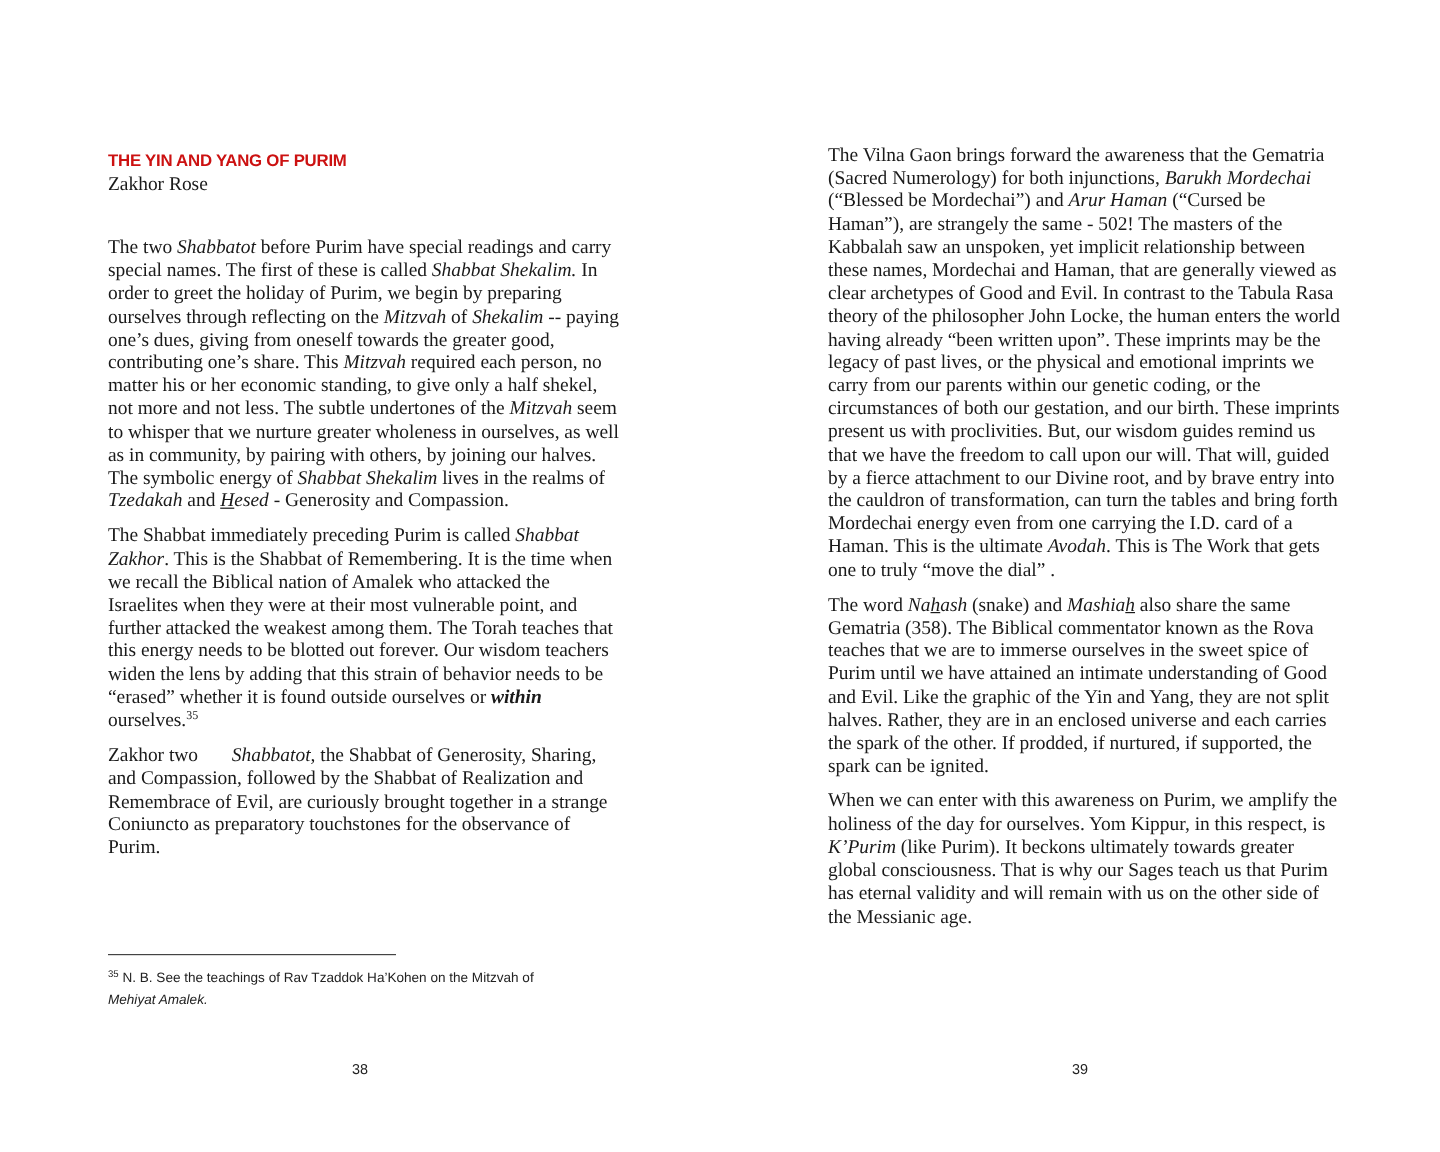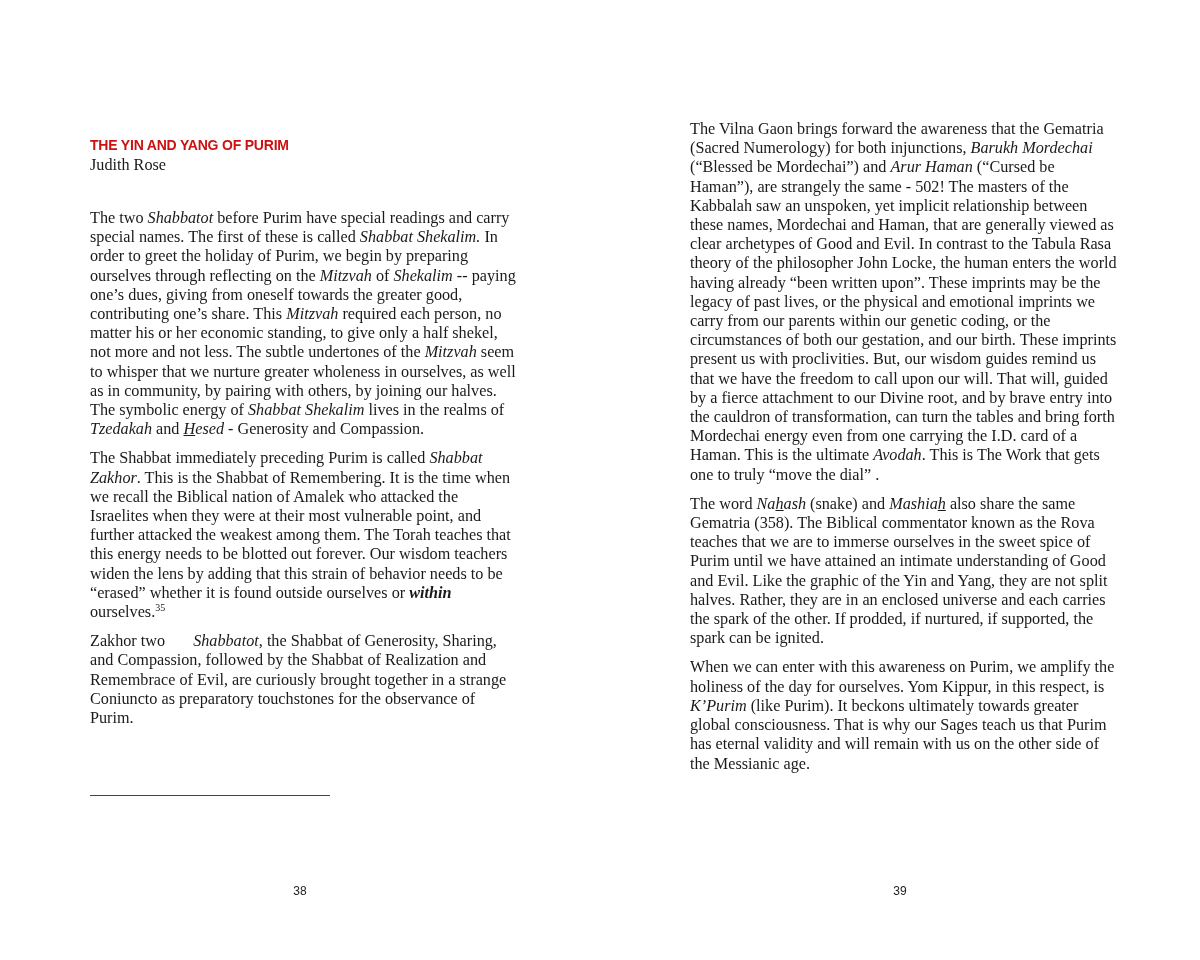--- a/index.html
+++ b/index.html
@@ -1,20 +1,20 @@
 <!DOCTYPE html>
 <html><head>
 <meta charset="utf-8">
 <style>
   html, body { margin: 0; padding: 0; background: #ffffff; }
   body { width: 1200px; height: 960px; position: relative; overflow: hidden; }
   .page { position: absolute; top: 0; height: 960px; }
   .page-left { left: 0; width: 600px; }
   .page-right { left: 600px; width: 600px; }
-  .col { position: absolute; top: 135px; width: 430px; font-family: "Liberation Serif", serif; font-size: 16.2px; line-height: 19.2px; color: #1a1a1a; }
+  .col { position: absolute; top: 123px; width: 430px; font-family: "Liberation Serif", serif; font-size: 16.2px; line-height: 19.2px; color: #1a1a1a; }
   .page-left .col { left: 90px; }
   .page-right .col { left: 90px; top: 120px; }
   .title { font-family: "Liberation Sans", sans-serif; font-weight: bold; font-size: 14px; color: #cc1111; line-height: 20px; letter-spacing: -0.2px; }
   .author { line-height: 20px; margin-bottom: 34px; }
   p { margin: 0 0 10px 0; }
   i { font-style: italic; }
   .ul { text-decoration: underline; }
   sup { font-size: 10px; line-height: 0; vertical-align: 6px; }
   .fn-rule { position: absolute; left: 90px; top: 795px; width: 240px; height: 0; border-top: 1px solid #444; }
   .footnote { position: absolute; left: 90px; top: 806px; width: 430px; font-family: "Liberation Sans", sans-serif; font-size: 11.3px; line-height: 19px; color: #222; }
@@ -22,28 +22,31 @@
   .page-num { position: absolute; top: 884px; width: 40px; text-align: center; font-family: "Liberation Sans", sans-serif; font-size: 12px; color: #222; }
   .page-left .page-num { left: 280px; }
   .page-right .page-num { left: 280px; }
 </style>
 </head>
 <body>
 
 <div class="page page-left">
   <div class="col">
     <div class="title">THE YIN AND YANG OF PURIM</div>
-    <div class="author">Judith Rose</div>
+    <div class="author">Zakhor Rose</div>
     <div>
         <p><span>The two </span><span style="font-style: italic;">Shabbatot</span><span> before Purim have special readings and carry special names. The first of these is called </span><span style="font-style: italic;">Shabbat Shekalim.</span><span> In order to greet the holiday of Purim, we begin by preparing ourselves through reflecting  on the </span><span style="font-style: italic;">Mitzvah</span><span> of </span><span style="font-style: italic;">Shekalim</span><span> -- paying one’s dues, giving from oneself towards the greater good, contributing one’s share. This </span><span style="font-style: italic;">Mitzvah</span><span> required each person, no matter his or her economic standing, to give only a half shekel, not more and not less. The subtle undertones of the </span><span style="font-style: italic;">Mitzvah</span><span> seem to whisper that we nurture greater wholeness in ourselves, as well as in community, by pairing with others,  by joining our halves. The symbolic energy of </span><span style="font-style: italic;">Shabbat Shekalim</span><span> lives in the realms of  </span><span style="font-style: italic;">Tzedakah</span><span> and </span><span class="ul" style="font-style: italic;">H</span><span style="font-style: italic;">esed</span><span> - Generosity and Compassion.</span></p>
         <p><span>The Shabbat immediately preceding Purim is called </span><span style="font-style: italic;">Shabbat Zakhor</span><span>. This is the Shabbat of Remembering. It is the time when we recall  the Biblical nation of Amalek who attacked the Israelites when they were at their most vulnerable point, and further attacked the weakest among them. The Torah teaches that this energy needs to be blotted out forever. Our wisdom teachers widen the lens by adding that this strain of behavior needs to be “erased” whether it is  found outside ourselves or </span><span style="font-style: italic; font-weight: bold;">within</span><span> ourselves.</span><sup>35</sup></p>
         <p><span>Zakhor two </span><span style="font-style: italic; margin-left: 24px;">Shabbatot,</span><span> the  Shabbat of Generosity, Sharing, and Compassion, followed by the Shabbat of Realization and Remembrace of Evil, are curiously brought together in a strange Coniuncto as preparatory touchstones  for the observance of Purim.</span></p>
       </div>
   </div>
   <div class="fn-rule"></div>
+  <div class="footnote">
+    <sup>35</sup><span> N. B. See the teachings of Rav Tzaddok Ha’Kohen on the Mitzvah of </span><br><i>Mehiyat Amalek.</i>
+  </div>
   <div class="page-num">38</div>
 </div>
 
 <div class="page page-right">
   <div class="col">
     <div>
         <p><span>The Vilna Gaon brings forward the awareness that the Gematria (Sacred Numerology) for both injunctions, </span><span style="font-style: italic;">Barukh Mordechai</span><span> (“Blessed be Mordechai”) and </span><span style="font-style: italic;">Arur Haman</span><span> (“Cursed be Haman”), are strangely the same -  502! The masters of the  Kabbalah saw an unspoken, yet implicit relationship between these names, Mordechai and Haman, that are generally viewed as clear archetypes of Good and Evil. In contrast to the Tabula Rasa theory of the philosopher John Locke, the human enters the world  having already “been written upon”. These imprints may be the legacy of past lives, or the physical and emotional imprints we carry from our parents within our genetic coding, or the circumstances of both our gestation, and our birth. These imprints present us with proclivities. But, our wisdom guides remind us that we have the freedom to call upon our will. That will, guided by a fierce attachment to our Divine root, and by brave entry into the cauldron of transformation, can turn the tables and bring forth Mordechai energy even from one carrying the I.D. card of a Haman. This is the ultimate </span><span style="font-style: italic;">Avodah</span><span>. This is The Work that gets one to truly  “move the dial” .</span></p>
         <p><span>The word </span><span style="font-style: italic;">Na</span><span class="ul" style="font-style: italic;">h</span><span style="font-style: italic;">ash</span><span> (snake) and </span><span style="font-style: italic;">Mashia</span><span class="ul" style="font-style: italic;">h</span><span> also share the same Gematria (358). The Biblical commentator known as the Rova teaches that we are to immerse ourselves in the sweet spice of Purim until we have attained an intimate understanding of Good and Evil. Like the graphic of the Yin and Yang, they are not split halves. Rather, they are in an enclosed universe and each carries the spark of the other.  If prodded, if nurtured, if supported, the spark can be ignited.</span></p>
         <p><span>When we can enter with this awareness on Purim, we amplify the holiness of the day for ourselves. Yom Kippur, in this respect, is </span><span style="font-style: italic;">K’Purim</span><span> (like Purim). It beckons ultimately towards greater global consciousness. That is why our Sages teach us that Purim has eternal validity and will remain with us on the other side of the Messianic age.</span></p>
       </div>

